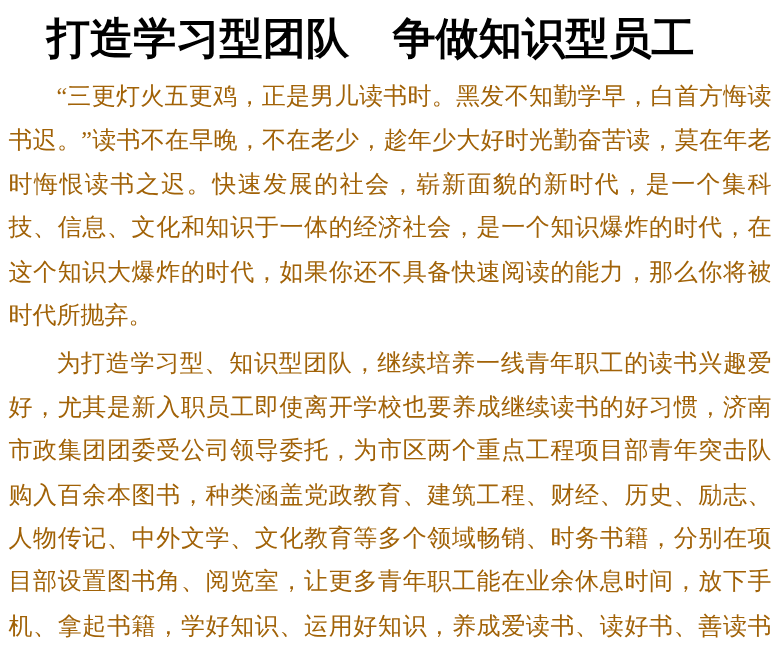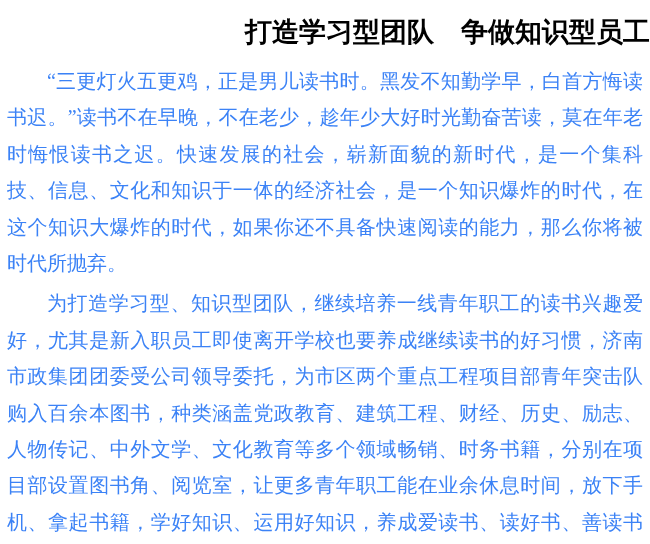--- a/index.html
+++ b/index.html
@@ -10,35 +10,35 @@
       position: relative;
       width: 650px;
       height: 544px;
       background: #ffffff;
       overflow: hidden;
       font-family: "Liberation Serif", "DejaVu Serif", serif;
       color: #000000;
     }
     .doc-title {
       margin-top: 12px;
-      font-size: 27px;
+      font-size: 36px;
       line-height: 40px;
       font-weight: bold;
-      text-align: right;
+      text-align: left;
       color: #000000;
       white-space: pre;
       padding-left: 39px;
     }
     .doc-body {
       margin: 0 7px;
     }
     .doc-paragraph {
       font-size: 20px;
       line-height: 36.4px;
-      color: #3b82f6;
+      color: #a16207;
       text-align: justify;
       text-justify: inter-ideograph;
       text-indent: 2em;
       word-break: break-all;
       overflow-wrap: break-word;
     }
     .doc-paragraph.first {
       margin-top: 11px;
     }
     .doc-paragraph + .doc-paragraph {

